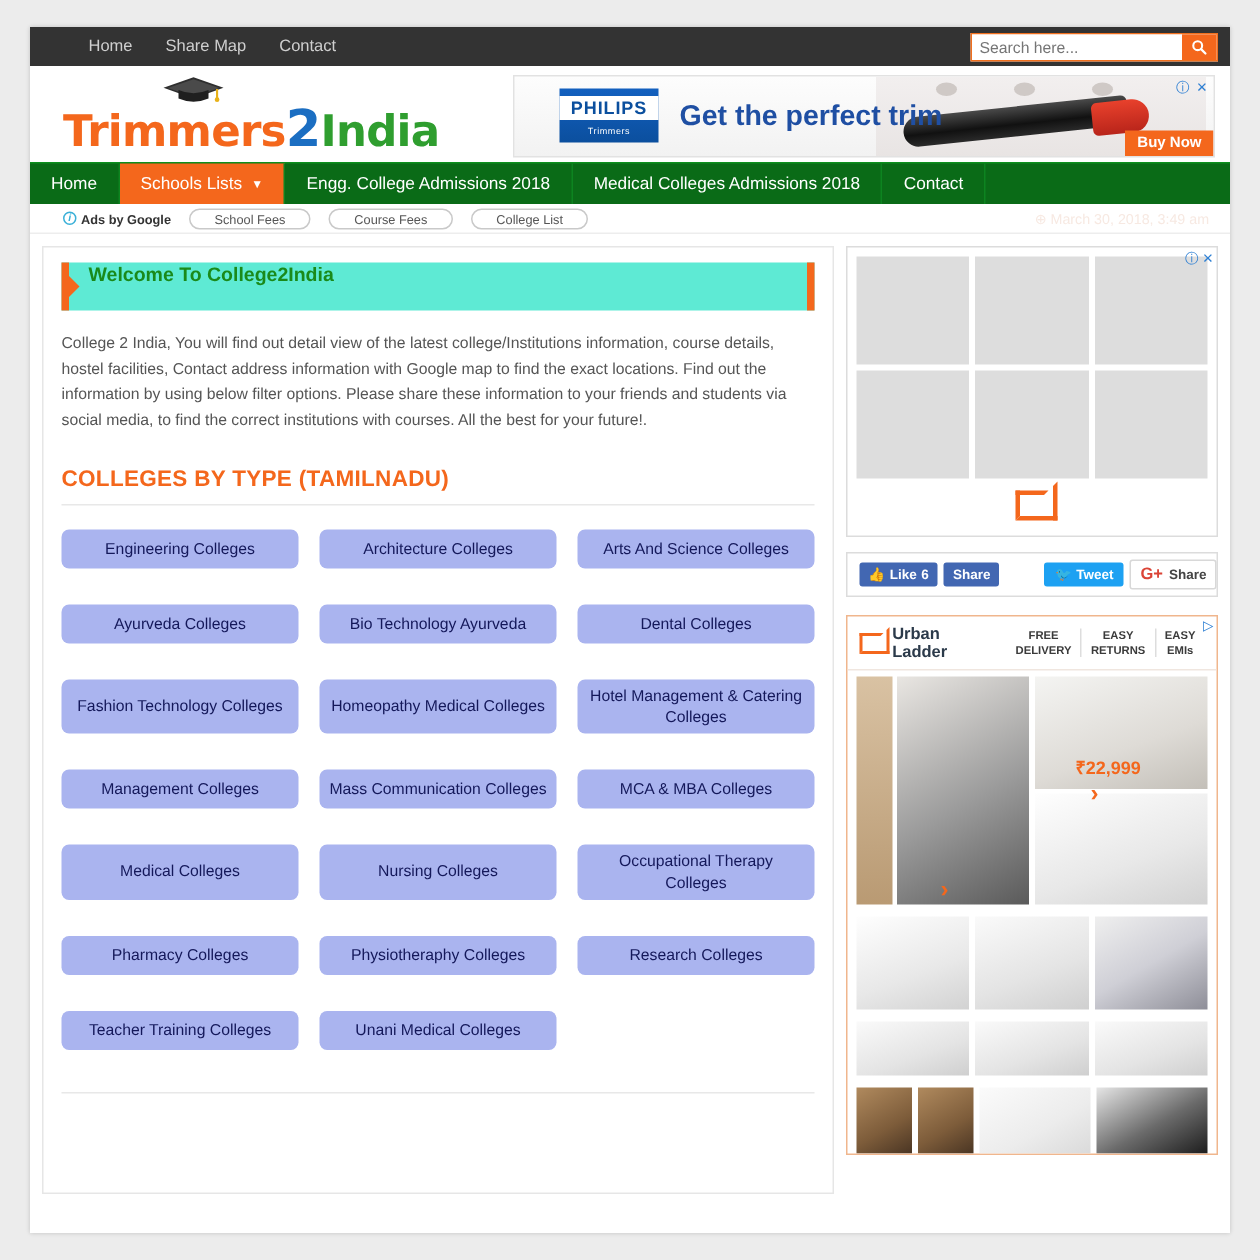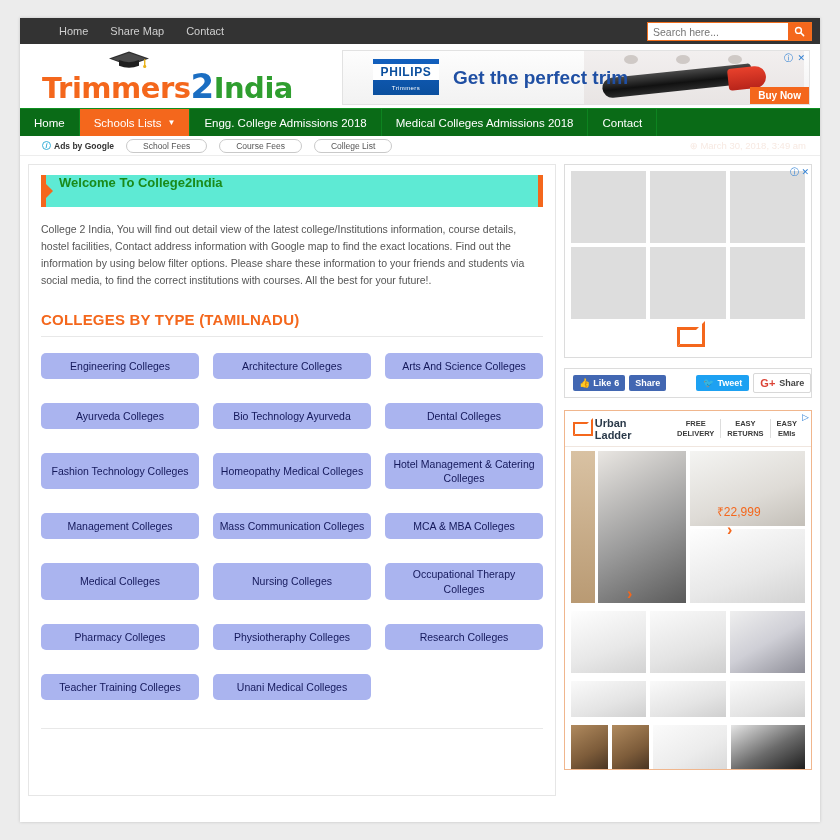--- a/index.html
+++ b/index.html
@@ -228,21 +228,21 @@
   .ul-brandmark:after{content:"";position:absolute;left:-2.5px;bottom:-2.5px;width:16px;height:14px;border:2.5px solid #f4671c;border-top-color:transparent;border-left-color:transparent;}
   .ul-name { font-size:11px; font-weight:bold; color:#2b3a4a; }
   .ul-feat { display:flex; margin-left:auto; gap:0; }
   .ul-feat div {
     font-size:7.5px; font-weight:bold; color:#3b3b3b; text-align:center;
     padding: 0 6px; border-left:1px solid #ddd; line-height:1.25;
   }
   .ul-feat div:first-child{border-left:0;}
   .ul-body { position:relative; height: 322px; }
   .ul-row { display:grid; gap:4px; padding:4px 6px; }
-  .price { position:absolute; color:#f4671c; font-size:12px; font-weight:normal;text-align:right; }
+  .price { position:absolute; color:#f4671c; font-size:12px; font-weight:bold;text-align:right; }
   .chev { position:absolute; color:#f4671c; font-size:16px; font-weight:bold; }
   .adchoice { position:absolute; right:2px; top:1px; color:#2d7fd3; font-size:9px; }
 
   .ph-chair-brown{background:linear-gradient(135deg,#b07050 0%,#8a4f33 55%,#6b3a24 100%);}
   .ph-chair-wood{background:linear-gradient(160deg,#f3f1ee 0%,#c8a882 55%,#8a6a48 100%);}
   .ph-chair-white{background:linear-gradient(160deg,#efefef 0%,#d8d8d8 60%,#bdbdbd 100%);}
   .ph-tv{background:linear-gradient(160deg,#cfd6dd 0%,#4b5b6b 45%,#222 100%);}
   .ph-chairs-blue{background:linear-gradient(160deg,#e8d2b6 0%,#8fb6bf 55%,#46737f 100%);}
   .ph-mattress{background:linear-gradient(160deg,#fafafa 0%,#e4e4e4 60%,#cfcfcf 100%);}
   .ph-wood{background:linear-gradient(180deg,#d9c2a3 0%,#b99a73 100%);}

